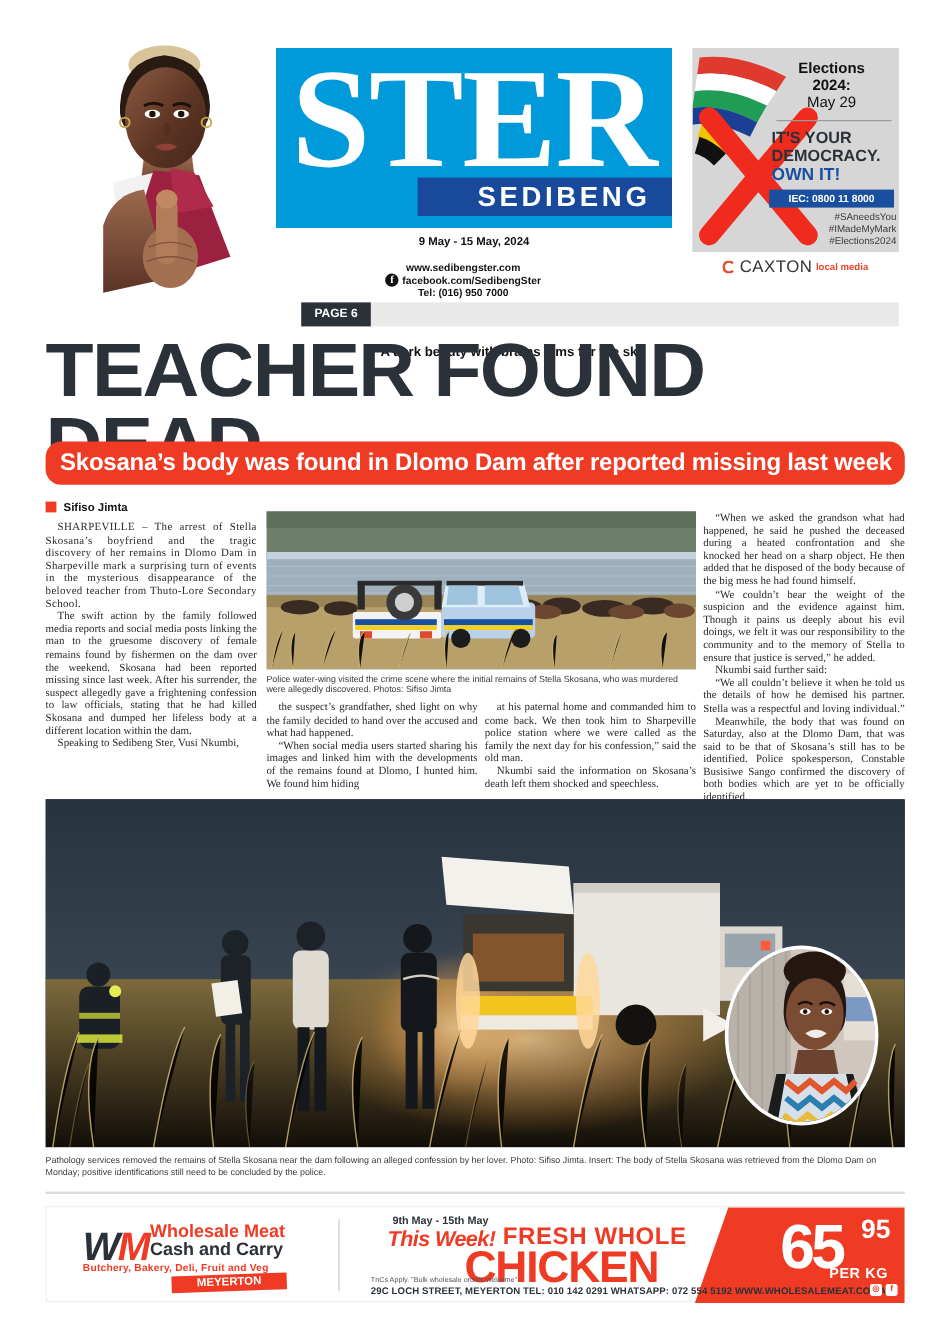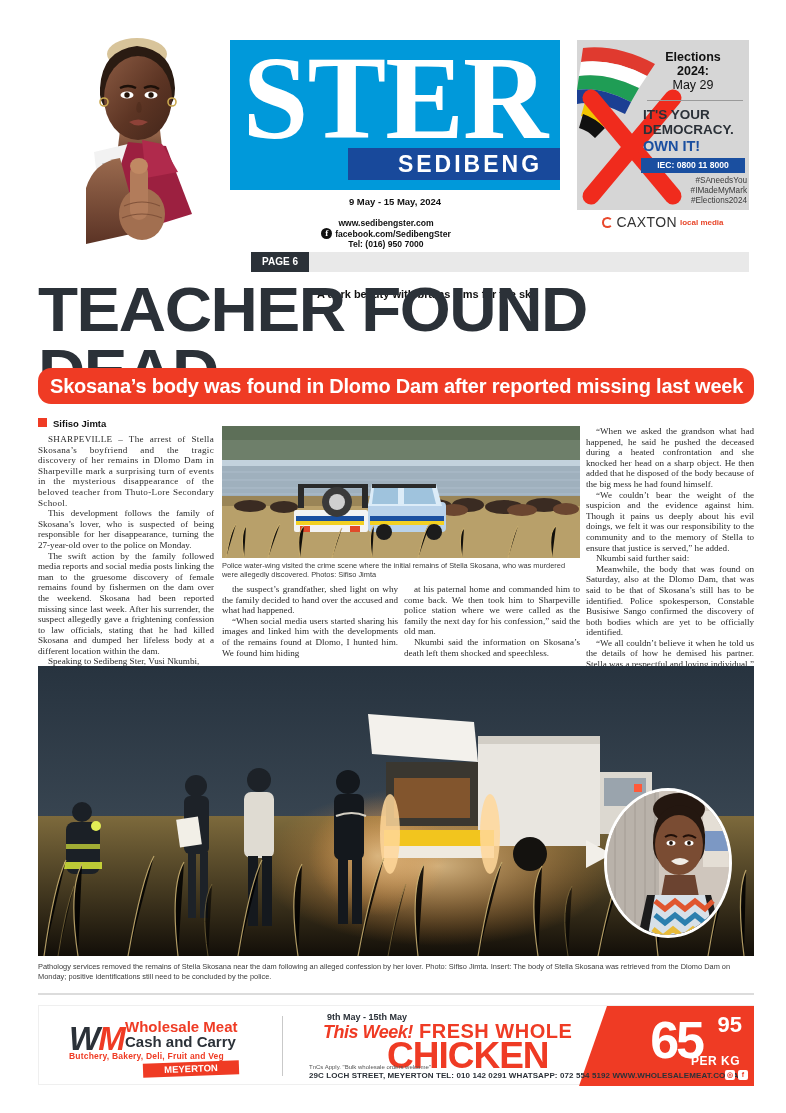--- a/index.html
+++ b/index.html
@@ -349,21 +349,20 @@
   <div class="headline">TEACHER FOUND DEAD</div>
   <div class="subhead">Skosana’s body was found in Dlomo Dam after reported missing last week</div>
 
   <div class="byline">
     <span class="byline-sq"></span>
     <span class="byline-name">Sifiso Jimta</span>
   </div>
 
   <div class="col col1">
     <p class="first dateline">SHARPEVILLE – The arrest of Stella Skosana’s boyfriend and the tragic discovery of her remains in Dlomo Dam in Sharpeville mark a surprising turn of events in the mysterious disappearance of the beloved teacher from Thuto-Lore Secondary School.</p>
-    <p>This development follows the family of Skosana’s lover, who is suspected of being responsible for her disappearance, turning the 27-year-old over to the police on Monday.</p>
     <p>The swift action by the family followed media reports and social media posts linking the man to the gruesome discovery of female remains found by fishermen on the dam over the weekend. Skosana had been reported missing since last week. After his surrender, the suspect allegedly gave a frightening confession to law officials, stating that he had killed Skosana and dumped her lifeless body at a different location within the dam.</p>
     <p>Speaking to Sedibeng Ster, Vusi Nkumbi,</p>
   </div>
 
   <div class="photo-top">
     <svg width="358" height="132" viewBox="0 0 358 132" preserveAspectRatio="none">
       <rect width="358" height="40" fill="#6e7f6a"></rect>
       <rect y="0" width="358" height="14" fill="#5d6f58"></rect>
       <rect y="34" width="358" height="38" fill="#9fb0bd"></rect>
       <rect y="34" width="358" height="6" fill="#c3d2dd"></rect>
@@ -435,22 +434,22 @@
 
   <div class="col col3">
     <p>at his paternal home and commanded him to come back. We then took him to Sharpeville police station where we were called as the family the next day for his confession,” said the old man.</p>
     <p>Nkumbi said the information on Skosana’s death left them shocked and speechless.</p>
   </div>
 
   <div class="col col4">
     <p>“When we asked the grandson what had happened, he said he pushed the deceased during a heated confrontation and she knocked her head on a sharp object. He then added that he disposed of the body because of the big mess he had found himself.</p>
     <p>“We couldn’t bear the weight of the suspicion and the evidence against him. Though it pains us deeply about his evil doings, we felt it was our responsibility to the community and to the memory of Stella to ensure that justice is served,” he added.</p>
     <p>Nkumbi said further said:</p>
+    <p>“We all couldn’t believe it when he told us the details of how he demised his partner. Stella was a respectful and loving individual.”</p>
     <p>Meanwhile, the body that was found on Saturday, also at the Dlomo Dam, that was said to be that of Skosana’s still has to be identified. Police spokesperson, Constable Busisiwe Sango confirmed the discovery of both bodies which are yet to be officially identified.</p>
-    <p>“We all couldn’t believe it when he told us the details of how he demised his partner. Stella was a respectful and loving individual.”</p>
   </div>
 
   <div class="photo-big">
     <svg width="716" height="290" viewBox="0 0 716 290" preserveAspectRatio="none">
       <defs>
         <linearGradient id="nightsky" x1="0" y1="0" x2="0" y2="1">
           <stop offset="0%" stop-color="#27333f"></stop>
             <stop offset="60%" stop-color="#3a4753"></stop>
             <stop offset="100%" stop-color="#4a5360"></stop>
         </linearGradient>

